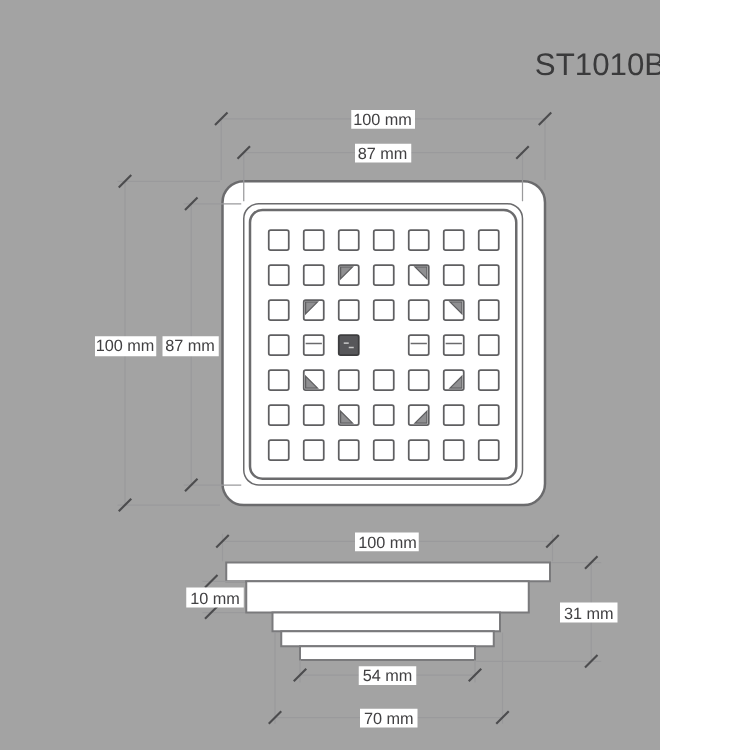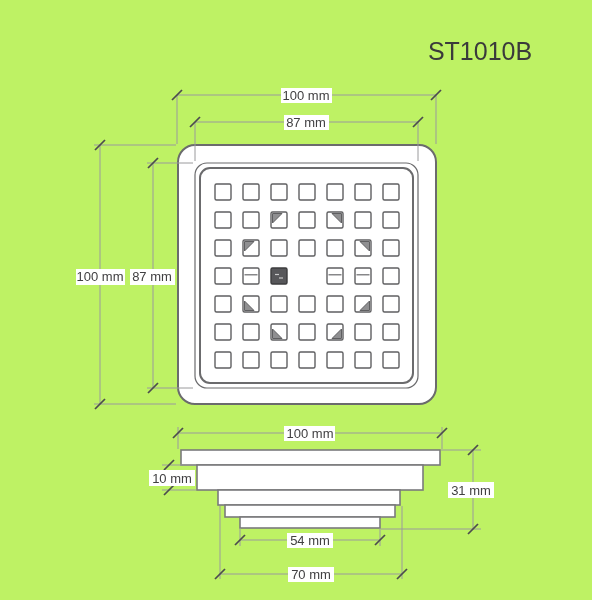--- a/index.html
+++ b/index.html
@@ -1,16 +1,16 @@
 <!DOCTYPE html>
 <html><head>
 <meta charset="utf-8">
 <style>
   html,body{margin:0;padding:0;background:#ffffff;}
-  #page{position:relative;width:592px;height:600px;background:#bef264;overflow:hidden;
+  #page{position:relative;width:528px;height:600px;background:#a3a3a3;overflow:hidden;
         font-family:"Liberation Sans", sans-serif;}
   svg{position:absolute;left:0;top:0;}
   .title{font-family:"Liberation Sans", sans-serif;font-size:25px;fill:#3a3a3b;}
   .obj{fill:#ffffff;stroke:#6b6b6d;stroke-width:2;}
   .objthin{fill:none;stroke:#6b6b6d;stroke-width:1.2;}
   .sideobj{fill:#ffffff;stroke:#7a7a7c;stroke-width:1.6;}
   .dim{stroke:#9a9a9c;stroke-width:1;fill:none;}
   .tick{stroke:#4c4c4e;stroke-width:1.7;}
   .txtbg{fill:#ffffff;}
   .dimtxt{font-family:"Liberation Sans", sans-serif;font-size:13px;fill:#414042;}

